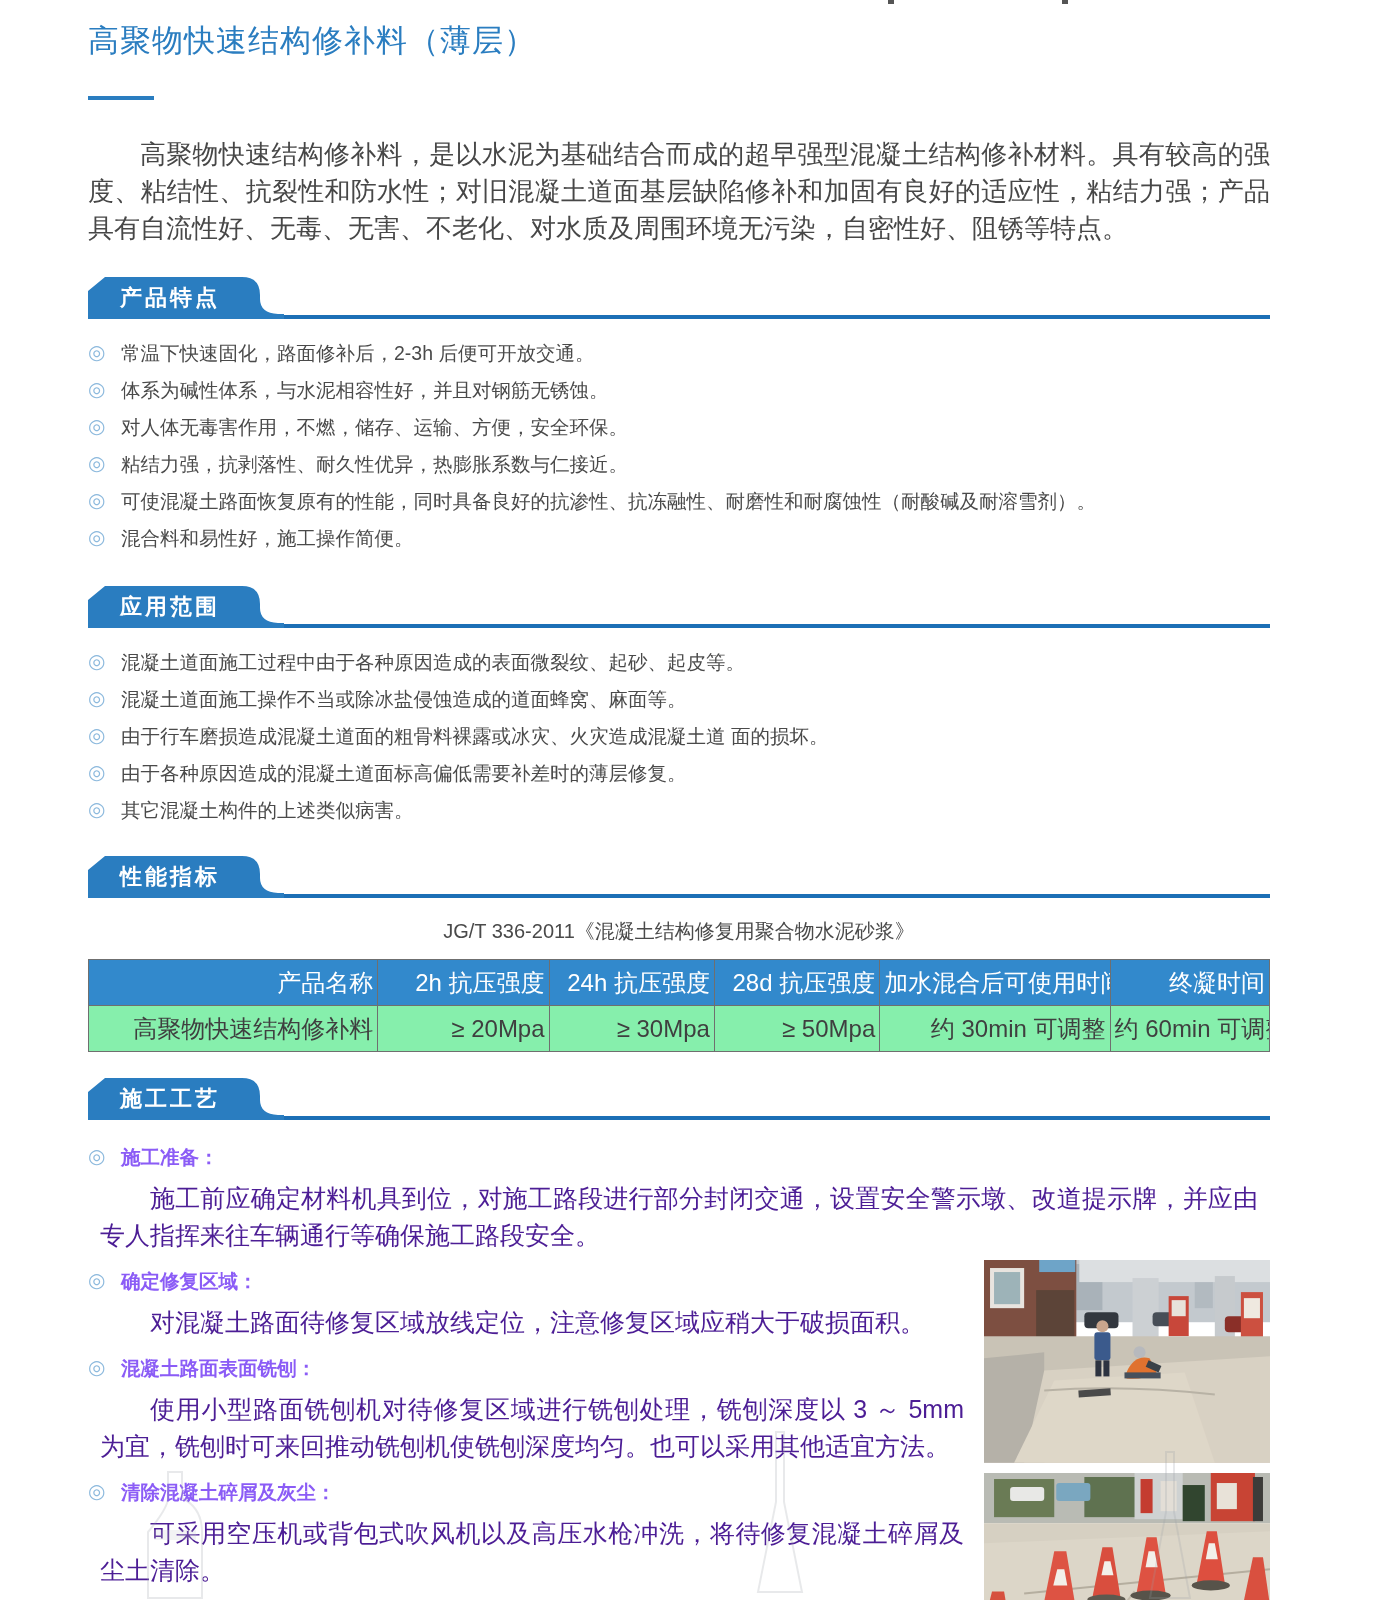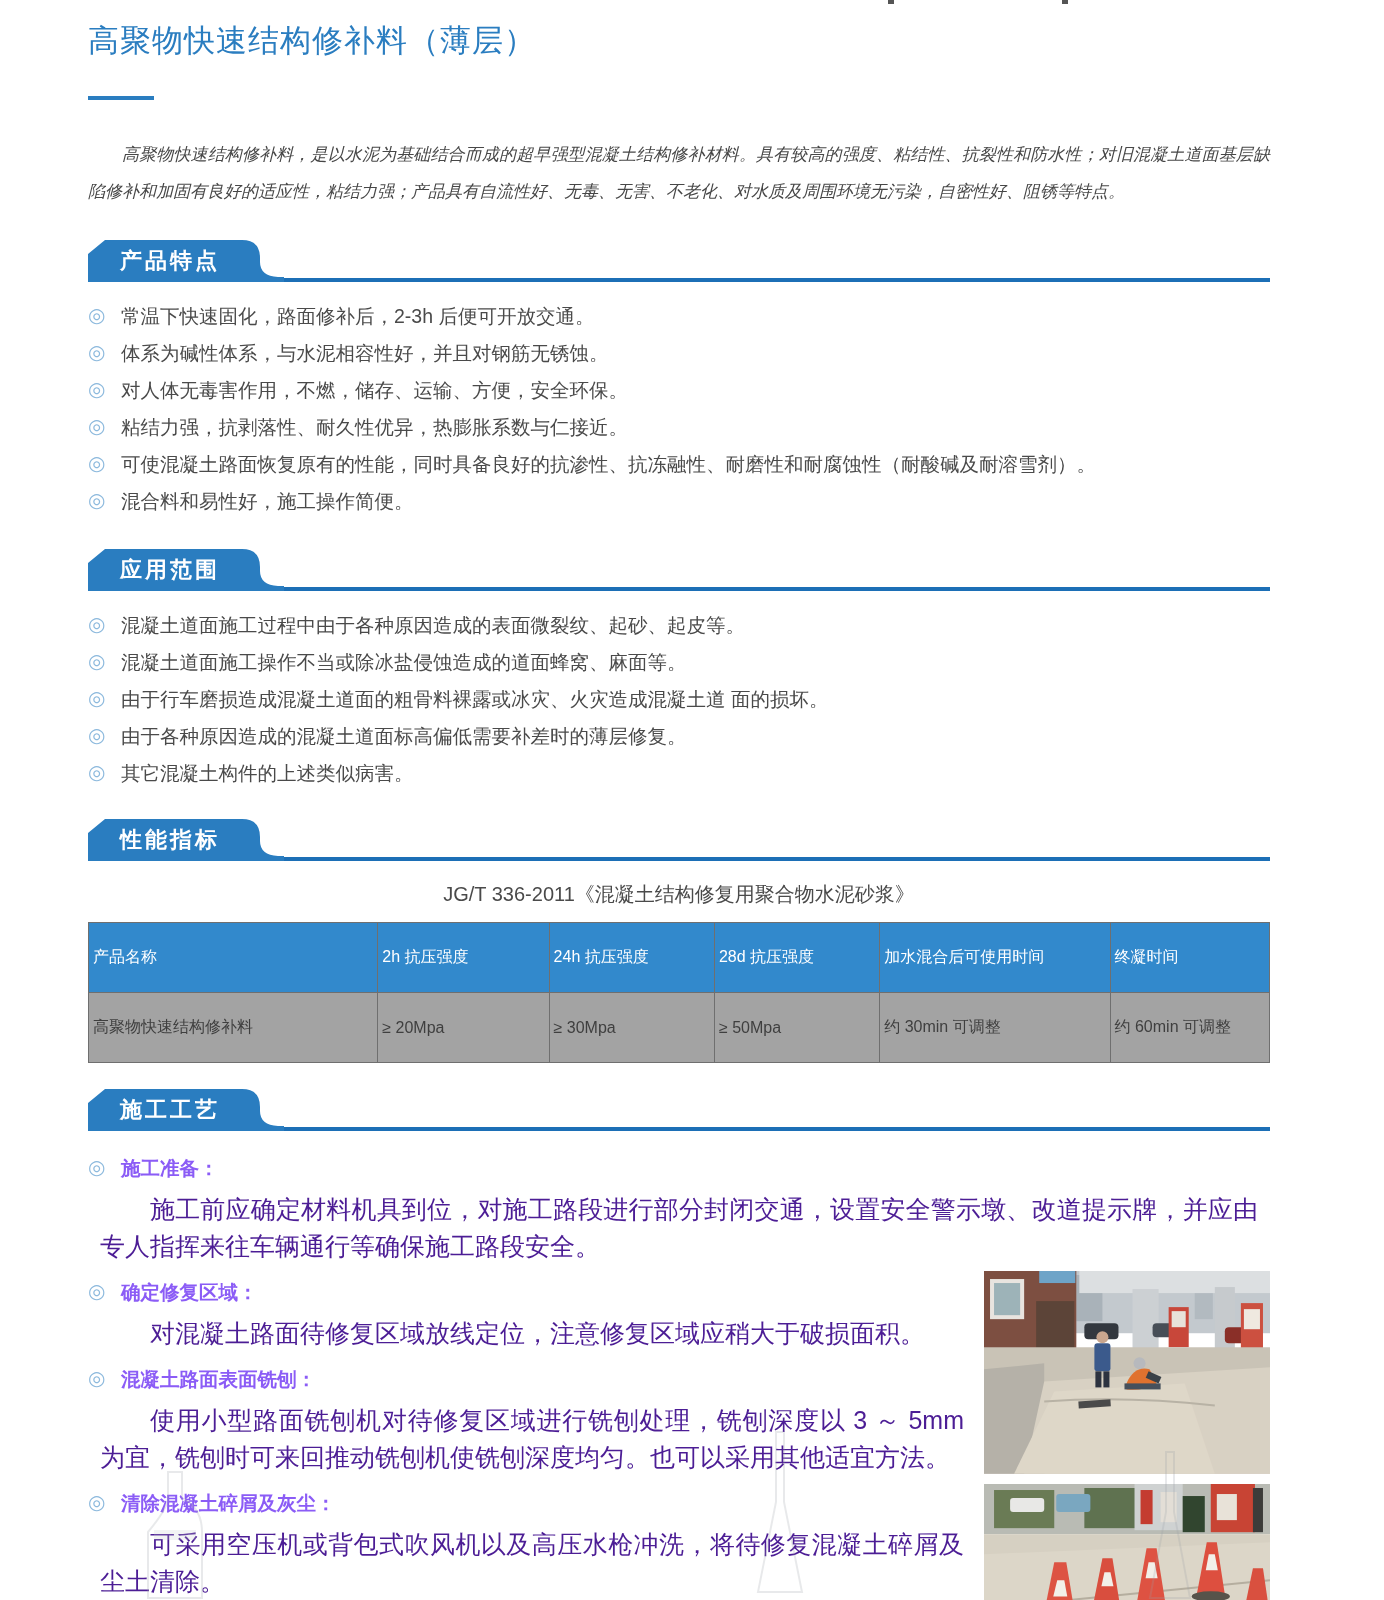--- a/index.html
+++ b/index.html
@@ -8,41 +8,41 @@
   .page{padding:0 114px 0 88px;position:relative;}
 
   
   .top-frag{position:absolute;top:0;height:4px;width:6px;background:#555;}
 
   
   .doc-title{margin:20px 0 0;font-size:31px;font-weight:normal;color:#2a7dc0;letter-spacing:1px;}
   .title-rule{width:66px;height:4px;background:#2a7dc0;margin-top:34px;}
 
   
-  .intro{margin:36px 0 0;font-size:17px;line-height:37px;text-align:justify;text-indent:2em;color:#474747;font-style:italic;}
+  .intro{margin:36px 0 0;font-size:26px;line-height:37px;text-align:justify;text-indent:2em;color:#474747;}
 
   
   .sec-header{position:relative;height:42px;padding-left:25px;}
   .sec-header .banner{position:absolute;left:0;top:0;width:196px;height:42px;}
   .sec-header .banner svg{position:absolute;left:0;top:0;width:100%;height:100%;}
   .sec-header .banner-label{position:absolute;left:32px;top:6px;color:#ffffff;font-size:22px;font-weight:bold;letter-spacing:3px;}
   .sec-rule{position:absolute;left:0;right:0;bottom:0;height:4px;background:#1c6fb6;}
 
   
   .dot-list{list-style:none;margin:22px 0 0;padding:0;}
   .dot-list li{position:relative;padding-left:33px;margin-bottom:13px;font-size:19.5px;line-height:24px;color:#4a4a4a;}
   .ring{position:absolute;left:0;top:-1px;color:#8cb9dd;font-size:20px;}
 
   
   .tbl-caption{margin:20px 0 14px;text-align:center;font-size:20px;color:#4a4a4a;}
   table.perf{width:100%;border-collapse:collapse;table-layout:fixed;}
-  table.perf th,table.perf td{border:1.5px solid #6f6f6f;height:37px;text-align:left;
-       font-size:16px;padding:16px 4px;overflow:hidden;white-space:nowrap;}
+  table.perf th,table.perf td{border:1.5px solid #6f6f6f;height:37px;text-align:right;
+       font-size:24px;padding:4px 4px;overflow:hidden;white-space:nowrap;}
   table.perf th{background:#3289cc;color:#ffffff;font-weight:normal;}
-  table.perf td{background:#a3a3a3;color:#3f3f3f;}
+  table.perf td{background:#86efac;color:#3f3f3f;}
 
   
   .process-body{margin-top:24px;}
   .step-head{position:relative;padding-left:33px;margin:14px 0 0;font-size:19.5px;line-height:26px;}
   .step-label{font-weight:bold;color:#8b5cf6;}
   .step-body{margin:10px 12px 0;font-size:25px;line-height:37px;text-indent:2em;text-align:justify;color:#4c1d95;}
 
   .photo-col{float:right;width:286px;margin:6px 0 4px 20px;}
   .photo-col svg{display:block;width:286px;}
   .photo-gap{height:10px;}

